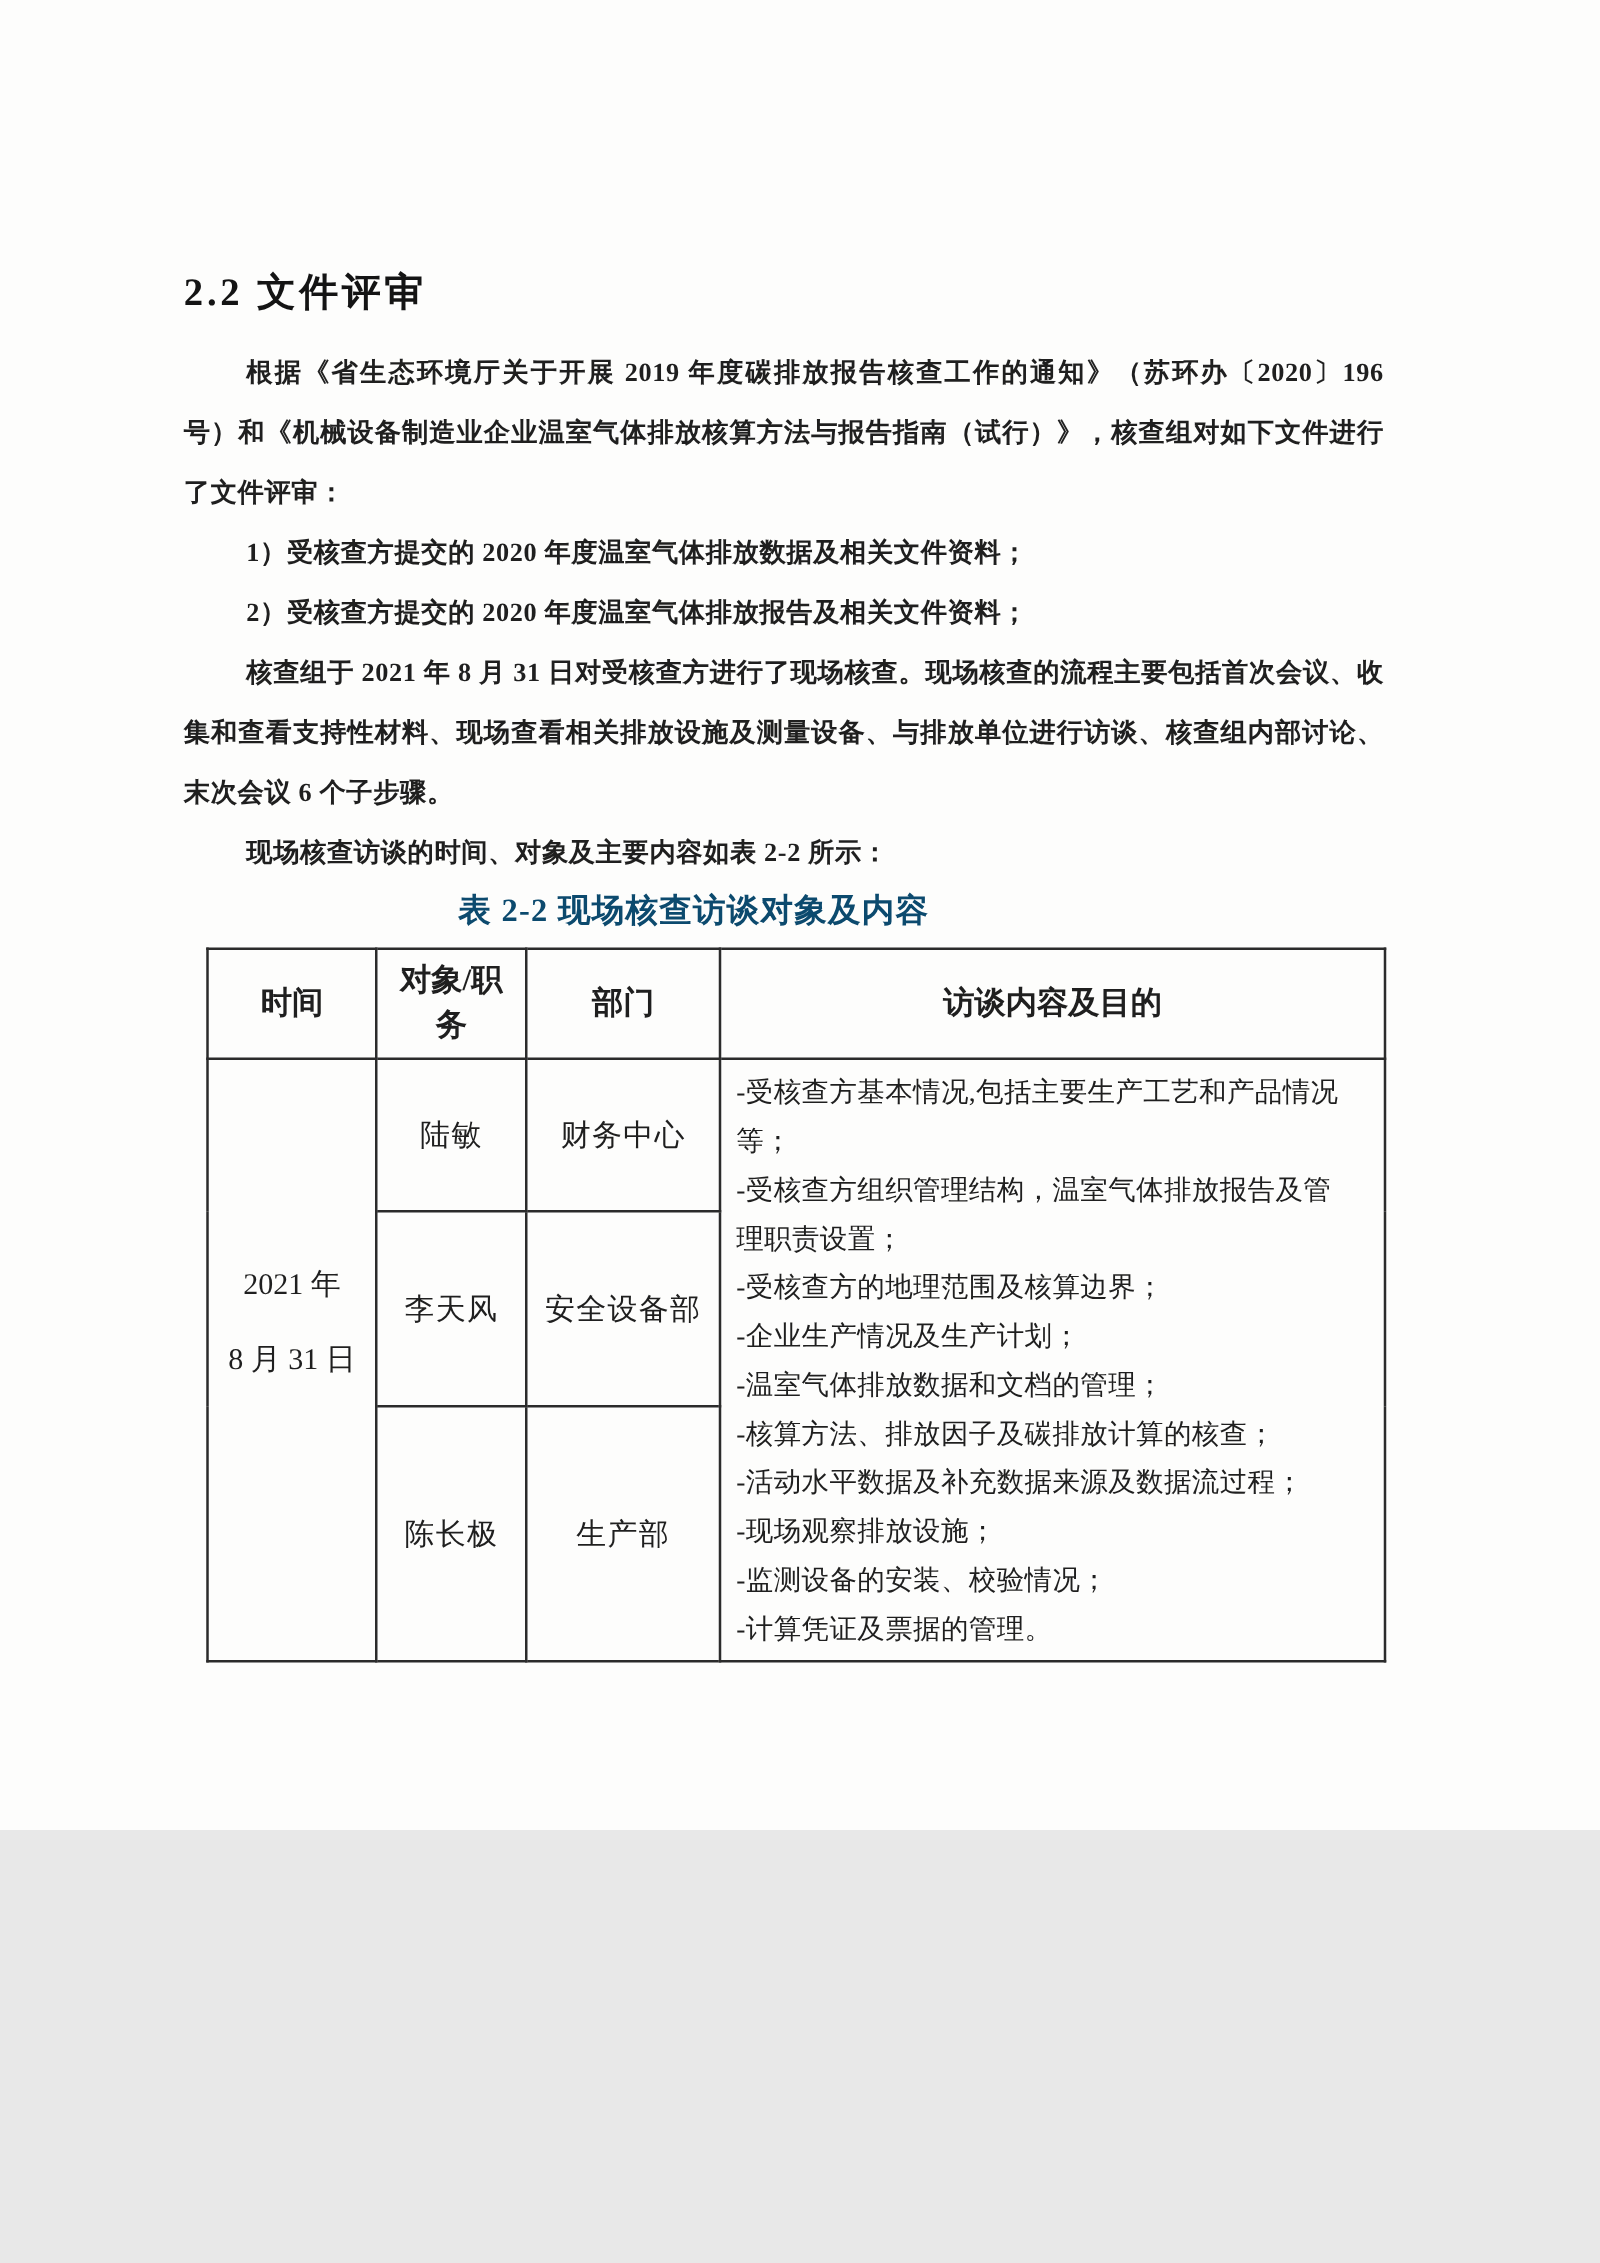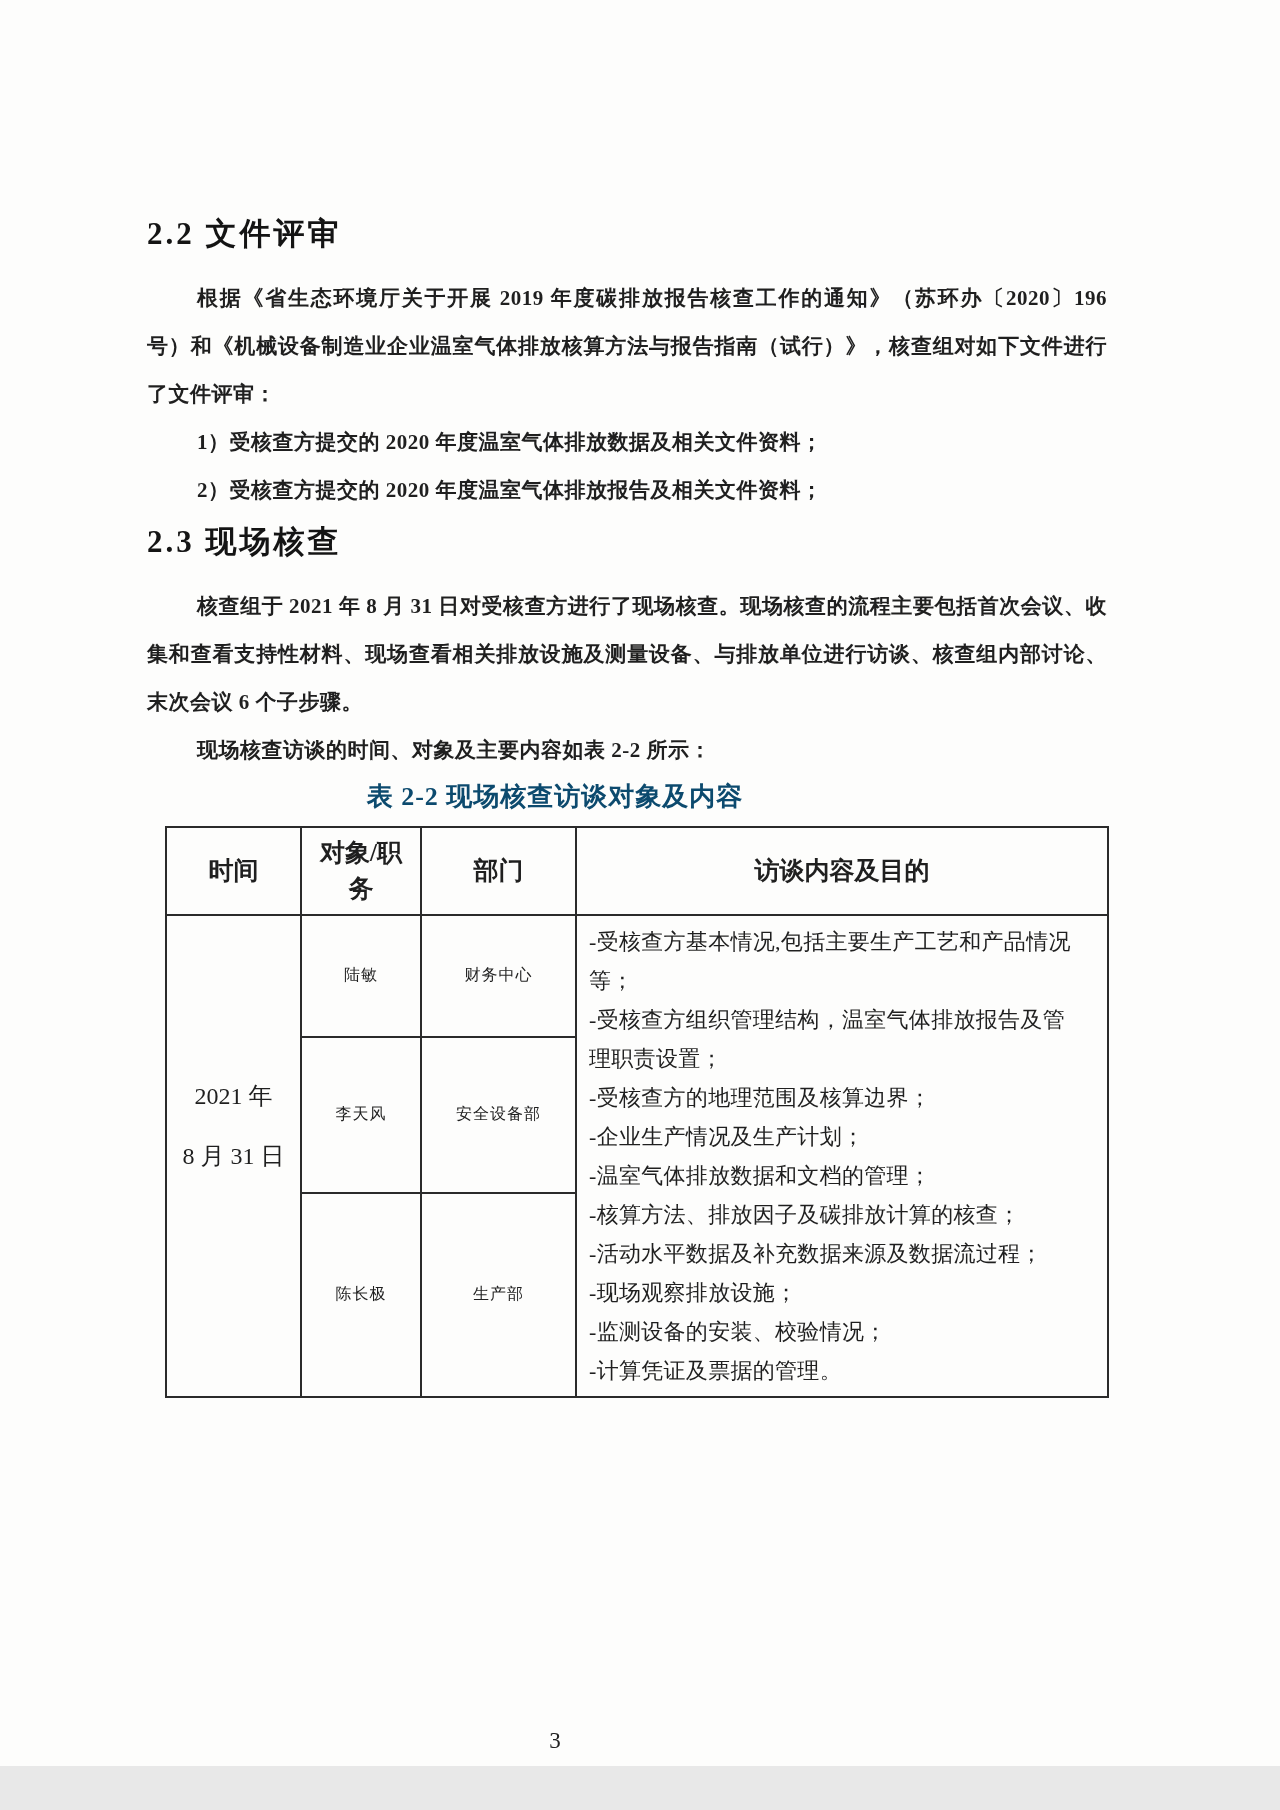--- a/index.html
+++ b/index.html
@@ -1,18 +1,18 @@
 <!DOCTYPE html>
 <html><head>
 <meta charset="utf-8">
 <style>
   html,body{margin:0;padding:0;background:#e8e8e8;}
   .page{
     position:relative;
-    width:1280px;height:1766px;
+    width:1280px;height:1464px;
     margin:0 auto;
     background:#fdfdfc;
     font-family:"Liberation Serif","DejaVu Serif",serif;
     color:#1f1f1f;
     overflow:hidden;
   }
   .content{
     position:absolute;
     left:147px;top:214px;
     width:960px;
@@ -68,21 +68,21 @@
     vertical-align:middle;
     color:#1f1f1f;
   }
   .itable thead th{
     font-size:25px;
     font-weight:700;
     line-height:36px;
     height:86px;
   }
   .row-person,.row-dept{
-    font-size:16px;
+    font-size:24px;
     letter-spacing:1px;
   }
   .r1{height:118px;}
   .r2{height:151px;}
   .r3{height:198px;}
   td.time-cell{
     font-size:24px;
     line-height:60px;
     padding-bottom:60px;
   }
@@ -108,21 +108,20 @@
 
 <div class="page">
   <div class="content">
 
     <h2 class="sec">2.2 文件评审</h2>
 
     <p class="body">根据《省生态环境厅关于开展 2019 年度碳排放报告核查工作的通知》（苏环办〔2020〕196 号）和《机械设备制造业企业温室气体排放核算方法与报告指南（试行）》，核查组对如下文件进行了文件评审：</p>
     <p class="body single">1）受核查方提交的 2020 年度温室气体排放数据及相关文件资料；</p>
     <p class="body single">2）受核查方提交的 2020 年度温室气体排放报告及相关文件资料；</p>
 
-    <h2 class="sec sec2">2.3 现场核查</h2>
 
     <p class="body">核查组于 2021 年 8 月 31 日对受核查方进行了现场核查。现场核查的流程主要包括首次会议、收集和查看支持性材料、现场查看相关排放设施及测量设备、与排放单位进行访谈、核查组内部讨论、末次会议 6 个子步骤。</p>
     <p class="body single">现场核查访谈的时间、对象及主要内容如表 2-2 所示：</p>
 
     <div class="caption">表 2-2  现场核查访谈对象及内容</div>
 
     <table class="itable">
       <colgroup>
           <col class="c1">
           <col class="c2">

